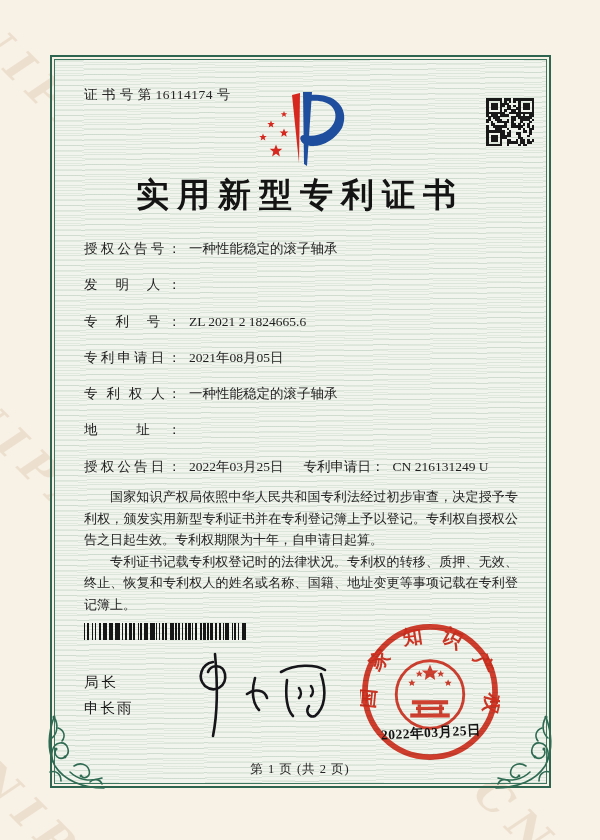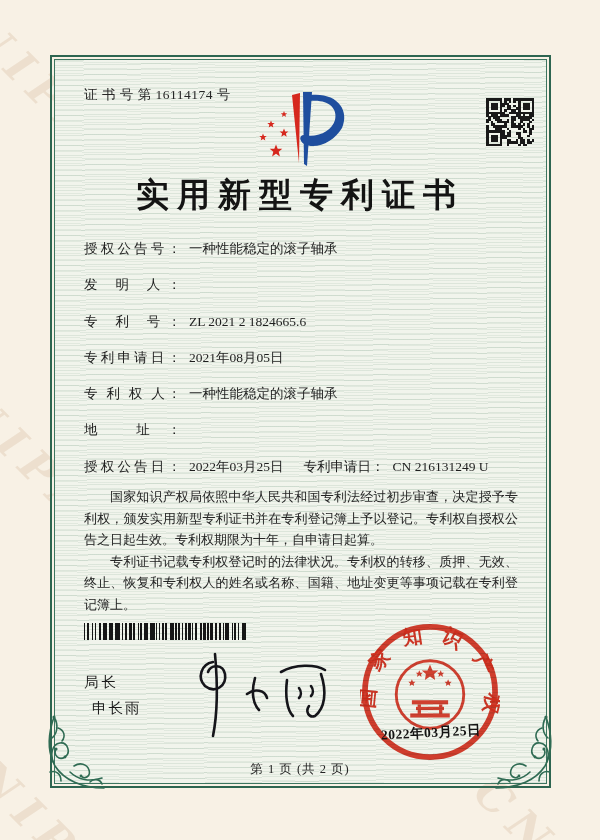--- a/index.html
+++ b/index.html
@@ -43,21 +43,21 @@
   .flabel2{margin-left:20px;flex:none;}
 
   .paras{position:absolute;left:84px;top:486px;width:434px;font-size:13px;
          line-height:21.5px;color:#242424;text-align:justify;}
   .paras p{margin:0;text-indent:2em;}
 
   .barcode{position:absolute;left:84px;top:623px;width:168px;height:17px;}
   .barcode i{position:absolute;top:0;bottom:0;background:#161616;}
 
   .sig-title{position:absolute;left:84px;top:673px;font-size:14.5px;letter-spacing:3px;color:#1b1b1b;font-family:"Liberation Sans","DejaVu Sans",sans-serif;}
-  .sig-name{position:absolute;left:84px;top:699px;font-size:14.5px;letter-spacing:2px;color:#1b1b1b;font-family:"Liberation Sans","DejaVu Sans",sans-serif;margin-left:8px;}
+  .sig-name{position:absolute;left:84px;top:699px;font-size:14.5px;letter-spacing:2px;color:#1b1b1b;font-family:"Liberation Sans","DejaVu Sans",sans-serif;}
   .sig{position:absolute;left:175px;top:648px;width:160px;height:92px;}
 
   .seal{position:absolute;left:360px;top:622px;width:140px;height:140px;mix-blend-mode:multiply;}
   .seal-date{position:absolute;left:363px;top:724px;width:136px;text-align:center;
              font-size:13.5px;font-weight:bold;color:#141414;letter-spacing:0.5px;
              transform:rotate(-3deg);}
 
   .footer-page{position:absolute;left:0;right:0;top:761px;text-align:center;
                font-size:12.5px;letter-spacing:1px;color:#232323;}
   .footer-note{position:absolute;left:0;right:0;top:799px;text-align:center;

